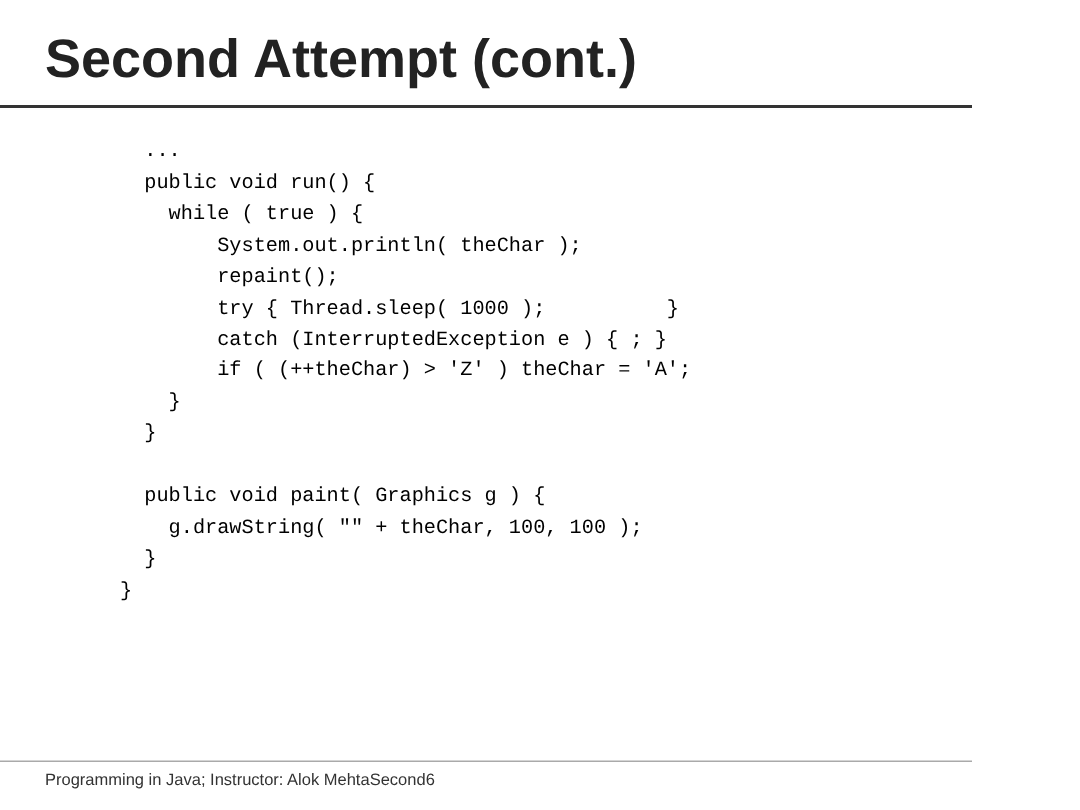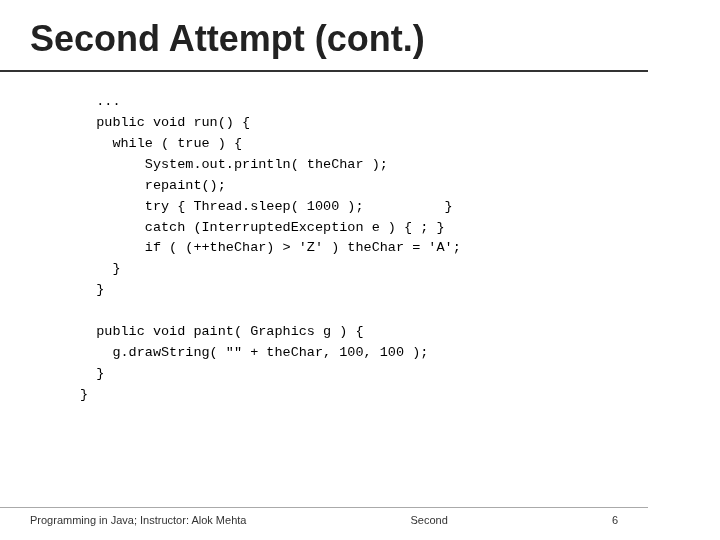--- a/index.html
+++ b/index.html
@@ -48,21 +48,20 @@
       line-height: 1.55;
       white-space: pre;
     }
 
     .footer {
       position: absolute;
       bottom: 14px;
       left: 0;
       right: 0;
       display: flex;
-      justify-content: space-between;
       padding: 0 30px;
       font-size: 11px;
       color: #333333;
       font-family: Arial, Helvetica, sans-serif;
       border-top: 1px solid #aaaaaa;
       padding-top: 6px;
     }
 
     .footer-left {
       font-style: normal;

